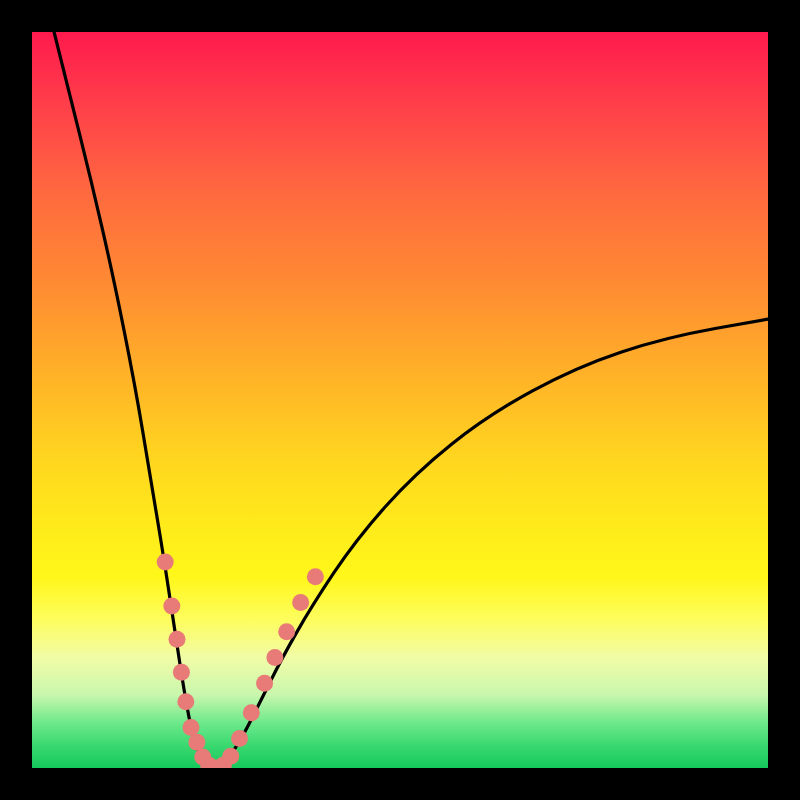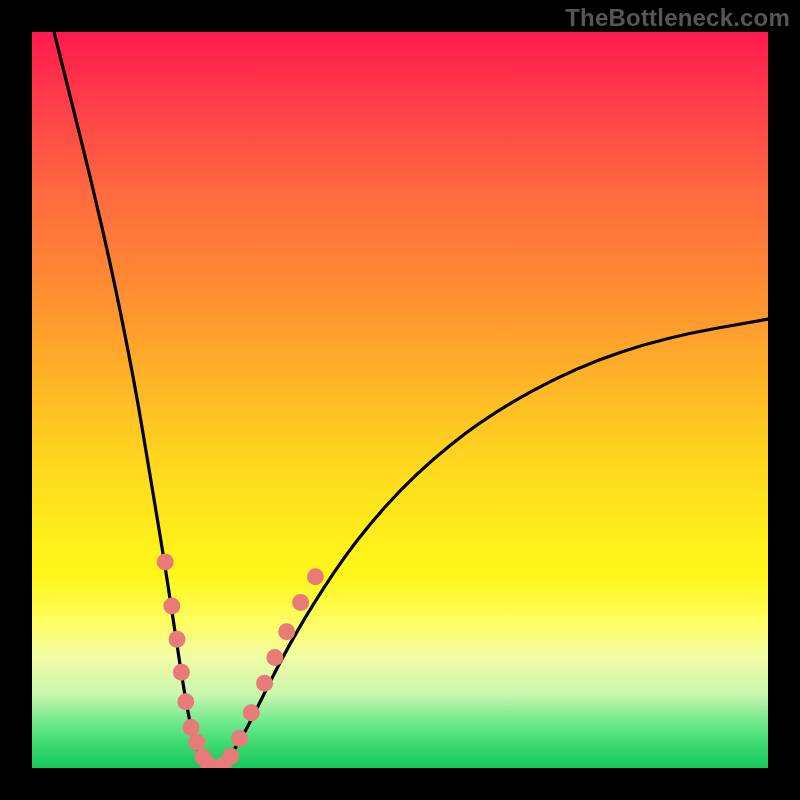--- a/index.html
+++ b/index.html
@@ -59,21 +59,20 @@
   }
   .marker {
     fill: #e87a77;
     stroke: none;
   }
 </style>
 </head>
 <body>
 
 <div class="frame">
-  <div class="watermark">TheBottleneck.com</div>
   <div class="plot-area">
     <svg class="curve" viewBox="0 0 736 736" preserveAspectRatio="none">
       <path id="left-curve-path" fill="none" stroke="#000000" stroke-width="3.2" stroke-linecap="round" d="M 22.08 0 Q 36.800000000000004 58.879999999999995 47.84 103.03999999999996 Q 58.88 147.19999999999993 69.92 195.03999999999996 Q 80.96 242.88 92 298.08 Q 103.04 353.28 110.4 397.43999999999994 Q 117.76 441.59999999999997 125.12 485.76 Q 132.48 529.92 138 566.72 Q 143.52 603.52 148.12 632.96 Q 152.72 662.4 155.48000000000002 677.12 Q 158.24 691.84 160.07999999999998 699.2 Q 161.92 706.56 163.76 712.0799999999999 Q 165.6 717.6 167.44 721.28 Q 169.28 724.96 171.488 727.5360000000001 Q 173.696 730.112 175.904 731.952 Q 178.112 733.792 181.05599999999998 734.896 L 184 736"></path>
       <path id="right-curve-path" fill="none" stroke="#000000" stroke-width="3.2" stroke-linecap="round" d="M 184 736 Q 189.888 733.056 192.832 730.1120000000001 Q 195.776 727.168 199.08800000000002 722.384 Q 202.4 717.6 207.92000000000002 708.4000000000001 Q 213.44 699.2 220.8 684.48 Q 228.16 669.76 239.2 647.6800000000001 Q 250.24 625.6 264.96000000000004 599.84 Q 279.68 574.08 301.76 540.96 Q 323.84 507.84000000000003 353.28 474.72 Q 382.72 441.59999999999997 419.52 412.15999999999997 Q 456.32 382.72 500.48 358.8 Q 544.64 334.88 588.8 320.16 Q 632.96 305.44000000000005 684.48 296.24 L 736 287.04"></path>
       <g id="markers-group">
           <circle cx="133.216" cy="529.92" r="8.5" class="marker"></circle>
           <circle cx="139.84" cy="574.08" r="8.5" class="marker"></circle>
           <circle cx="144.992" cy="607.2" r="8.5" class="marker"></circle>
           <circle cx="149.40800000000002" cy="640.3199999999999" r="8.5" class="marker"></circle>
           <circle cx="153.82399999999998" cy="669.76" r="8.5" class="marker"></circle>

